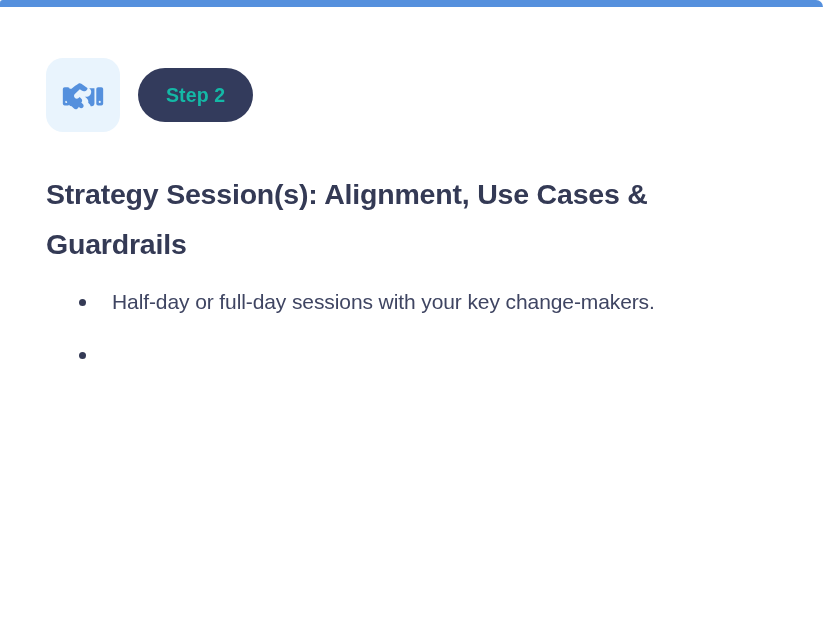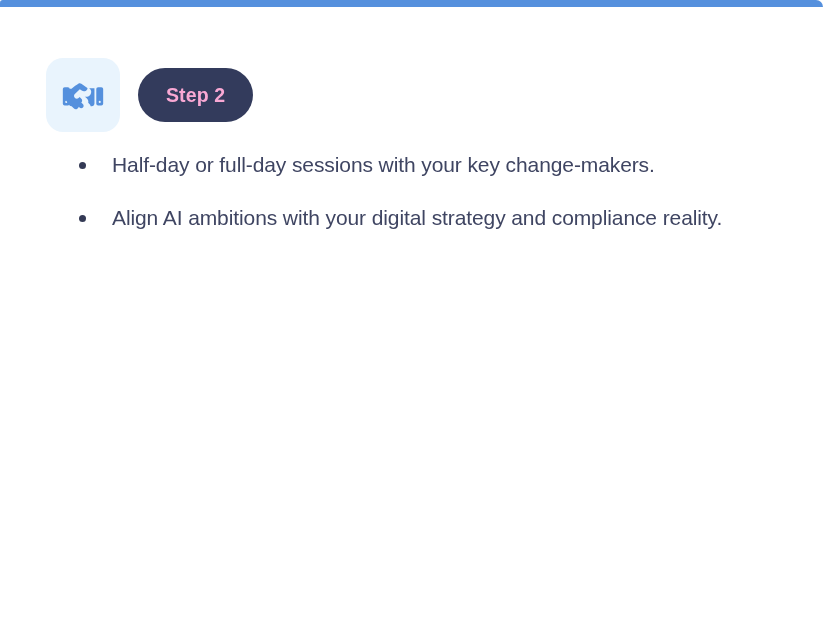--- a/index.html
+++ b/index.html
@@ -65,21 +65,21 @@
   .icon-tile svg { display: block; }
 
   .step-badge {
     display: inline-flex;
     align-items: center;
     justify-content: center;
     height: 54px;
     padding: 0 28px;
     border-radius: 27px;
     background: #333b5c;
-    color: #f9a8d4;
+    color: #14b8a6;
     font-size: 19.5px;
     font-weight: bold;
     letter-spacing: 0.1px;
     flex: 0 0 auto;
   }
 
   .headline {
     margin: 37px 0 0 0;
     color: #343a55;
     font-size: 28.5px;
@@ -139,26 +139,26 @@
               <path d="M36.5 16.5v16.9c0 1.6-1.3 2.9-2.9 2.9h-1.3c-0.1-1-0.5-1.9-1.3-2.6l-1.3-1.2c0.4-1.6-0.1-3.4-1.4-4.6l-2.4-2.2c1.9 0.6 4.1 0.1 5.6-1.5l0.5-0.6c1.6-2.1 1.2-5.1-0.9-6.6l-0.6-0.4c1.3 0 2.6 0 3.9 0h2.1z"></path>
             </g>
           </svg>
         </span>
       </div>
 
       <div class="step-badge">Step 2</div>
 
     </div>
 
+    <h1 class="headline">Strategy Session(s): Alignment, Use Cases &amp; Guardrails</h1>
 
     <ul class="bullets">
       <li class="bullet-item">
         <span class="bullet-dot"></span>
         <span>Half-day or full-day sessions with your key change-makers.</span>
       </li>
       <li class="bullet-item">
         <span class="bullet-dot"></span>
-        <span>Align AI ambitions with your digital strategy and compliance reality.</span>
       </li>
     </ul>
 
   </div>
 </div>
 
 </body></html>

